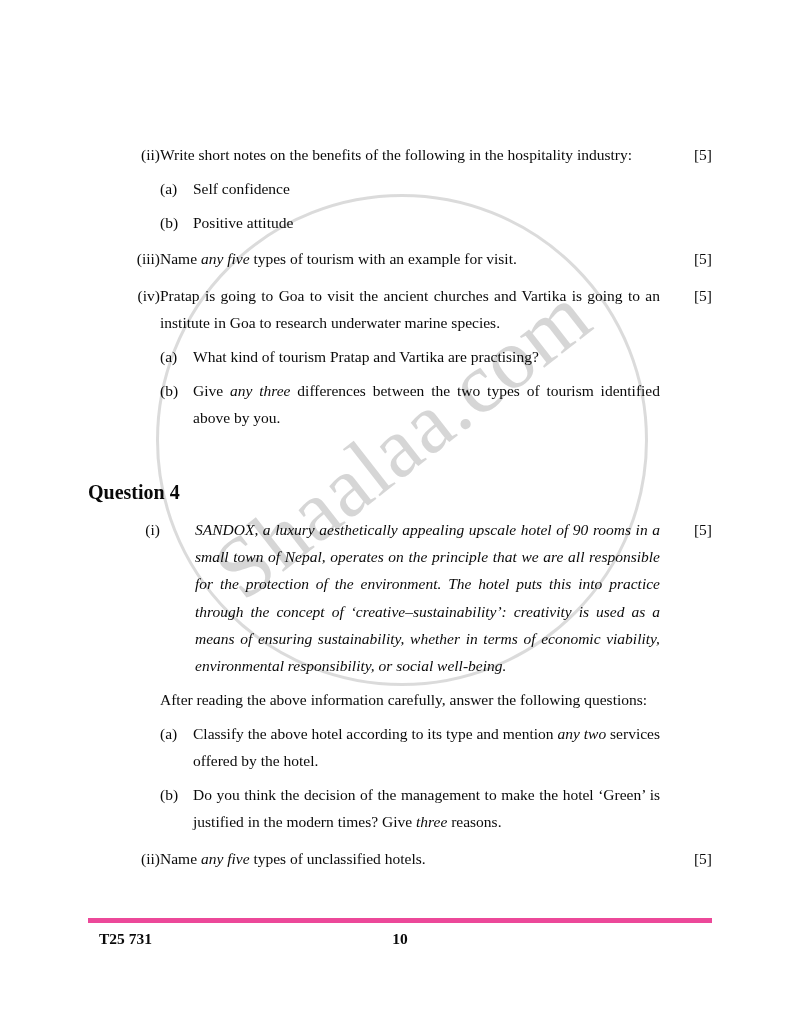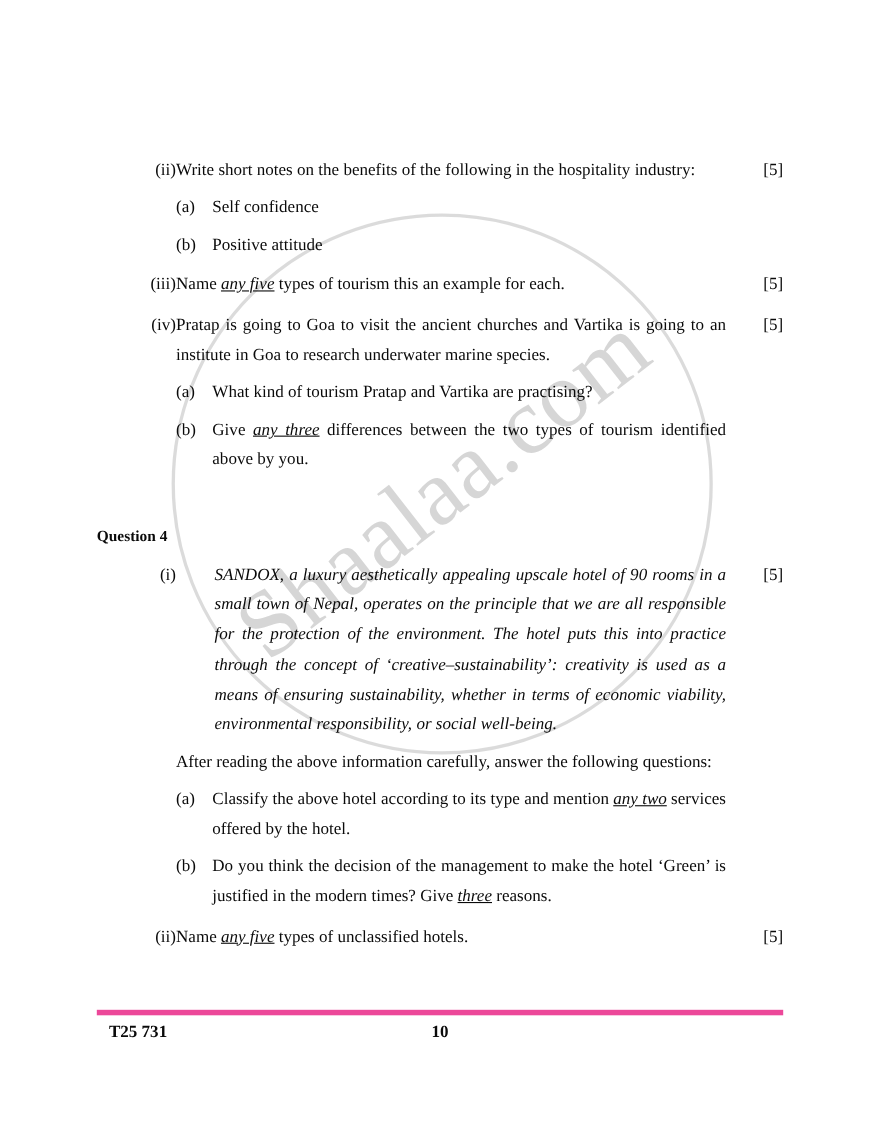--- a/index.html
+++ b/index.html
@@ -37,23 +37,23 @@
     p { margin: 0; }
     .q-row { display: flex; align-items: flex-start; margin-bottom: 9px; }
     .q-num { flex: 0 0 72px; line-height: 1.75; text-align: right; }
     .q-body { flex: 1 1 auto; min-width: 0; }
     .q-marks { flex: 0 0 52px; text-align: right; line-height: 1.75; }
     .q-text { line-height: 1.75; text-align: justify; }
     .sub-row { display: flex; align-items: flex-start; margin-top: 7px; }
     .sub-label { flex: 0 0 33px; line-height: 1.75; }
     .sub-text { flex: 1 1 auto; line-height: 1.75; text-align: justify; }
     .italic { font-style: italic; margin-left: 35px; }
-    .it { font-style: italic; text-decoration: underline; }
+    .it { font-style: italic; }
     .para-gap { margin-top: 7px; }
-    .section-heading { font-size: 14px; font-weight: bold; margin: 50px 0 12px 0; }
+    .section-heading { font-size: 20px; font-weight: bold; margin: 50px 0 12px 0; }
 
     
     .footer {
       position: absolute; left: 88px; right: 88px; top: 918px; z-index: 1;
       border-top: 5px solid #ec4899;
       padding-top: 7px;
       font-weight: bold;
     }
     .footer-code { margin-left: 11px; }
     .footer-page { position: absolute; left: 50%; transform: translateX(-50%); }
@@ -82,21 +82,21 @@
           <div class="sub-label">(b)</div>
           <p class="sub-text"><span>Positive attitude</span></p>
         </div>
       </div>
       <div class="q-marks">[5]</div>
     </div>
 
     <div class="q-row">
       <div class="q-num">(iii)</div>
       <div class="q-body">
-        <p class="q-text"><span>Name </span><span class="it">any five</span><span> types of tourism this an example for each.</span></p>
+        <p class="q-text"><span>Name </span><span class="it">any five</span><span> types of tourism with an example for visit.</span></p>
       </div>
       <div class="q-marks">[5]</div>
     </div>
 
     <div class="q-row">
       <div class="q-num">(iv)</div>
       <div class="q-body">
         <p class="q-text"><span>Pratap is going to Goa to visit the ancient churches and Vartika is going to an institute in Goa to research underwater marine species.</span></p>
         <div class="sub-row">
           <div class="sub-label">(a)</div>

